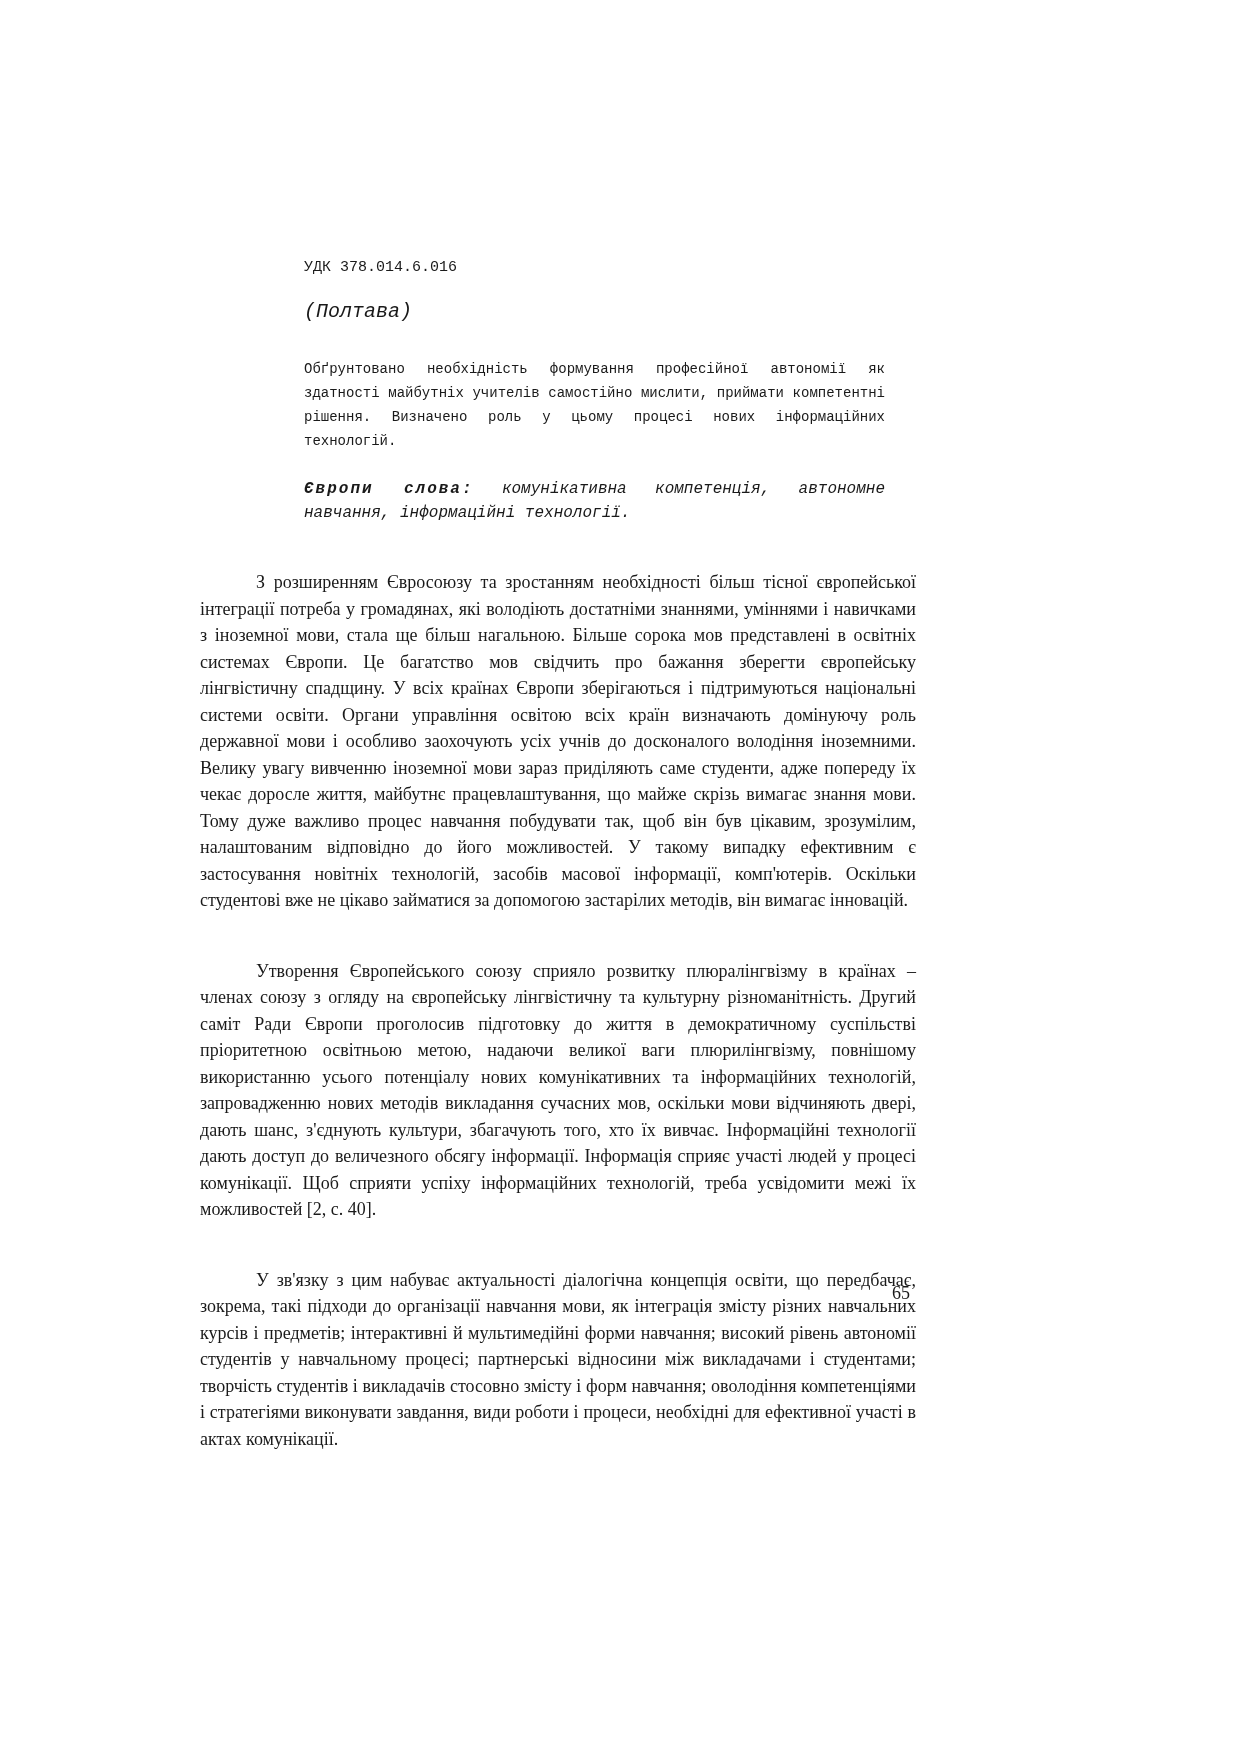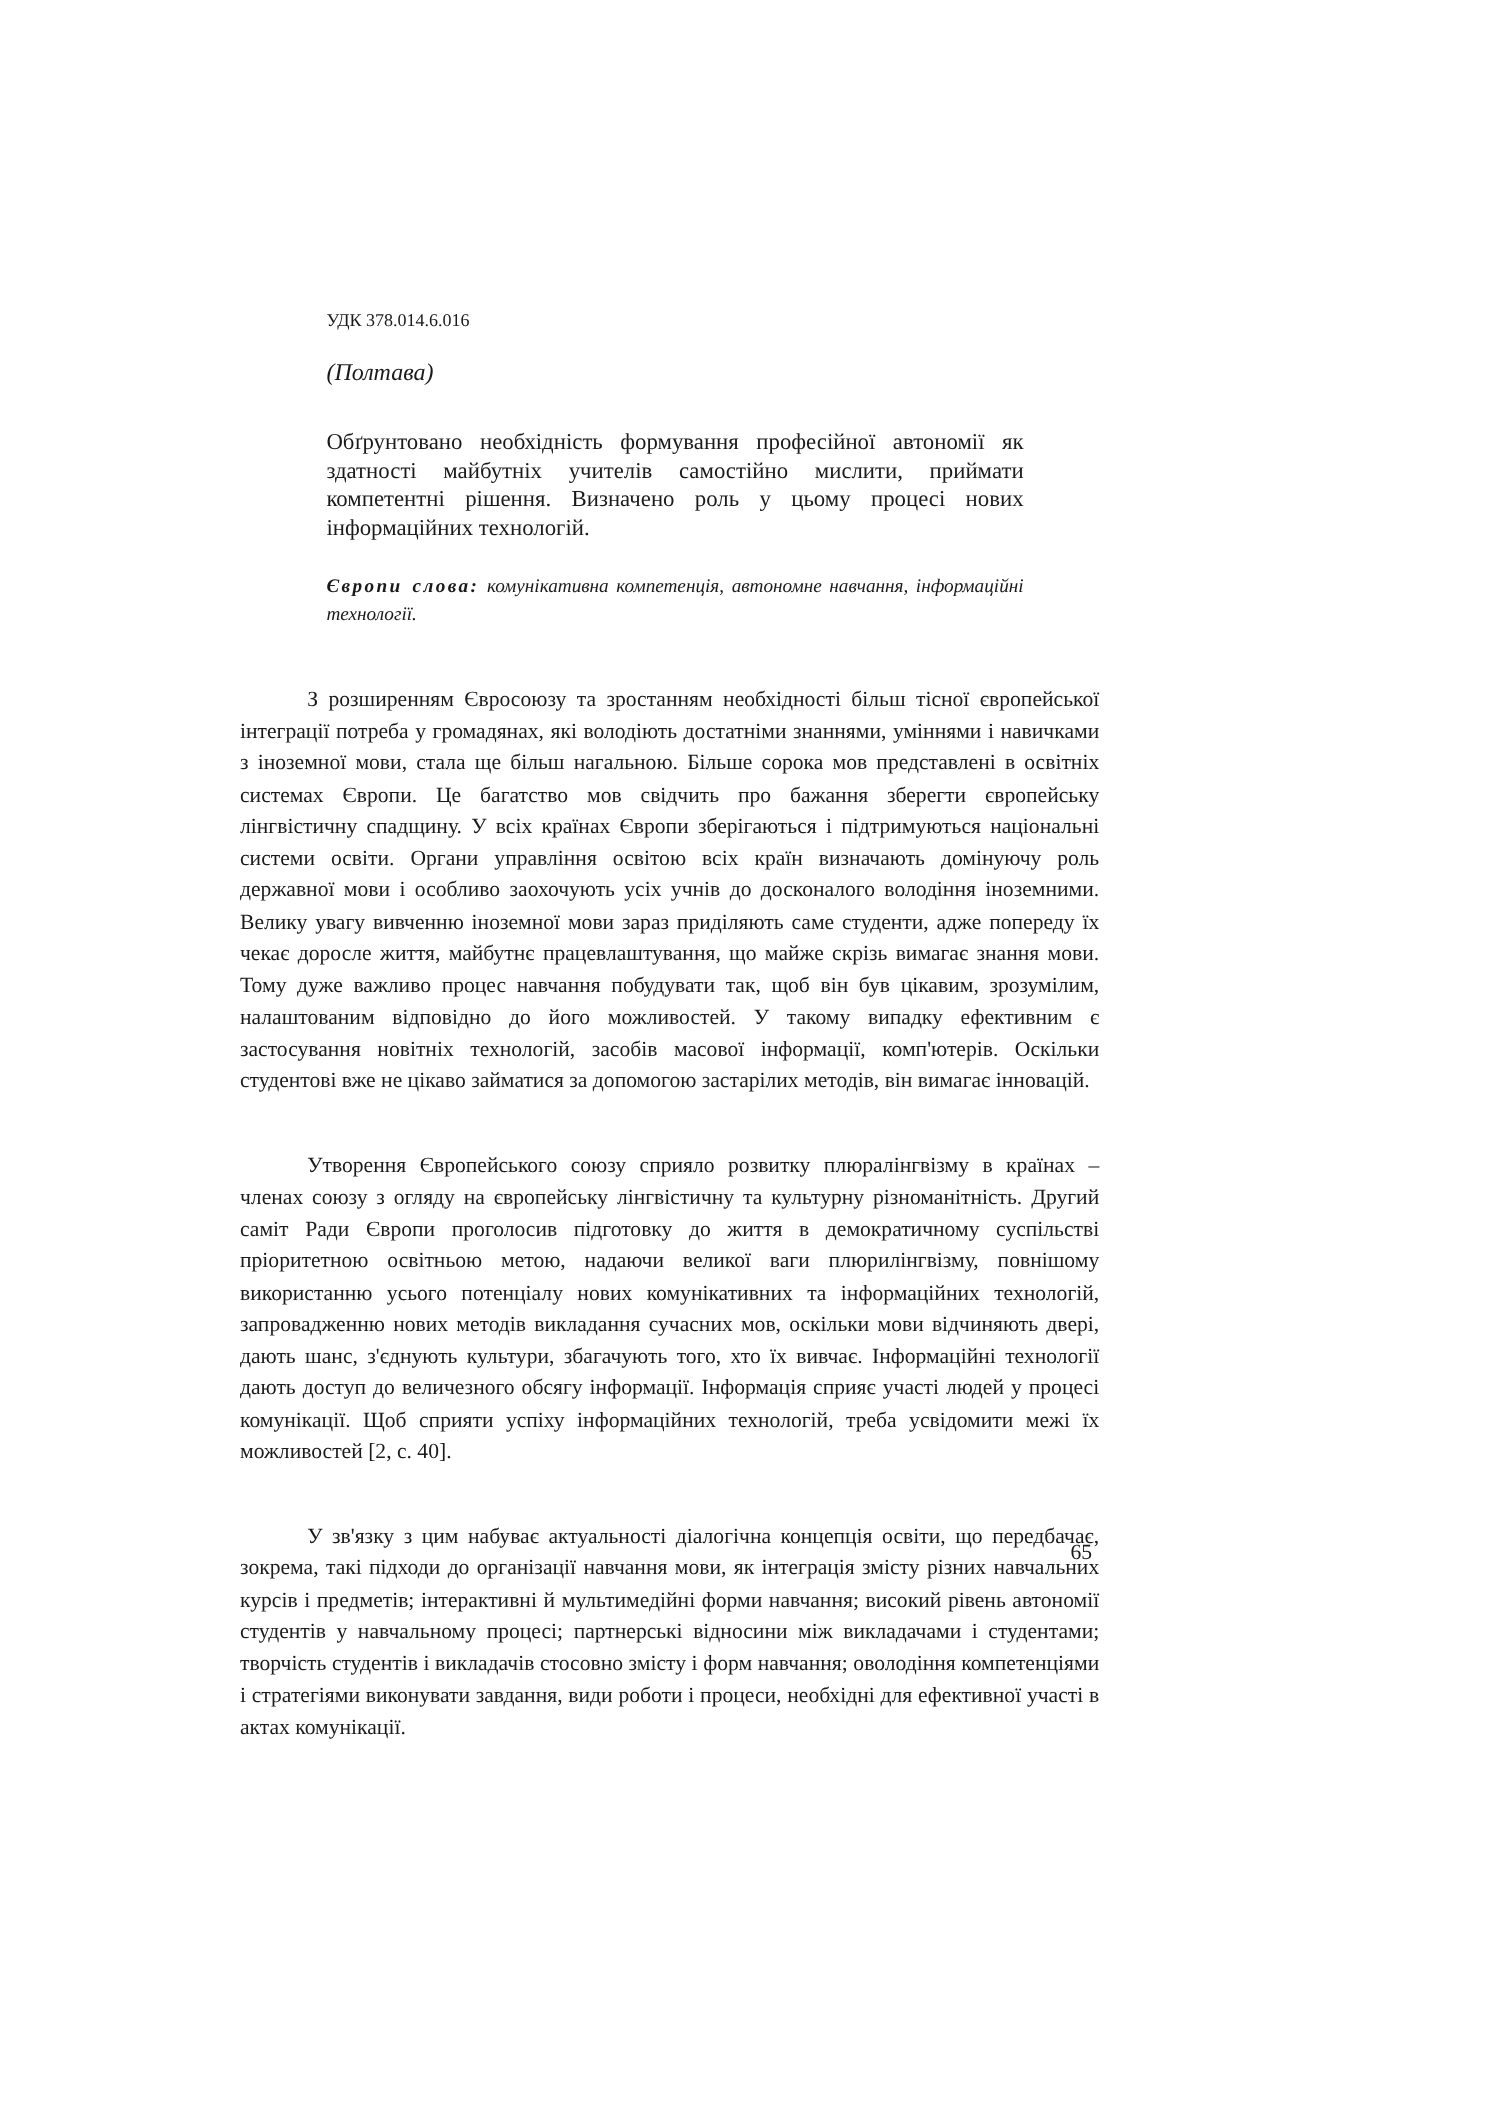--- a/index.html
+++ b/index.html
@@ -14,22 +14,23 @@
     font-family: "Liberation Serif", "DejaVu Serif", serif;
     overflow: hidden;
   }
   .content {
     position: absolute;
     left: 200px;
     top: 258px;
     width: 716px;
   }
   .front-matter {
-    margin-left: 72px;
+    margin-left: 104px;
     width: 581px;
+    font-family: Liberation Mono, monospace;
   }
   .udc {
     font-size: 15px;
     line-height: 20px;
     margin-bottom: 22px;
   }
   .author {
     font-size: 18px;
     line-height: 23px;
     letter-spacing: 0.5px;
@@ -41,21 +42,21 @@
     margin-bottom: 34px;
   }
   .title {
     font-size: 19.5px;
     font-weight: bold;
     line-height: 27px;
     letter-spacing: 0.3px;
     margin-bottom: 26px;
   }
   .abstract {
-    font-size: 19px;
+    font-size: 14px;
     line-height: 24px;
     text-align: justify;
     margin-bottom: 24px;
   }
   .keywords {
     font-size: 16px;
     line-height: 24px;
     font-style: italic;
     text-align: justify;
     margin-bottom: 32px;

